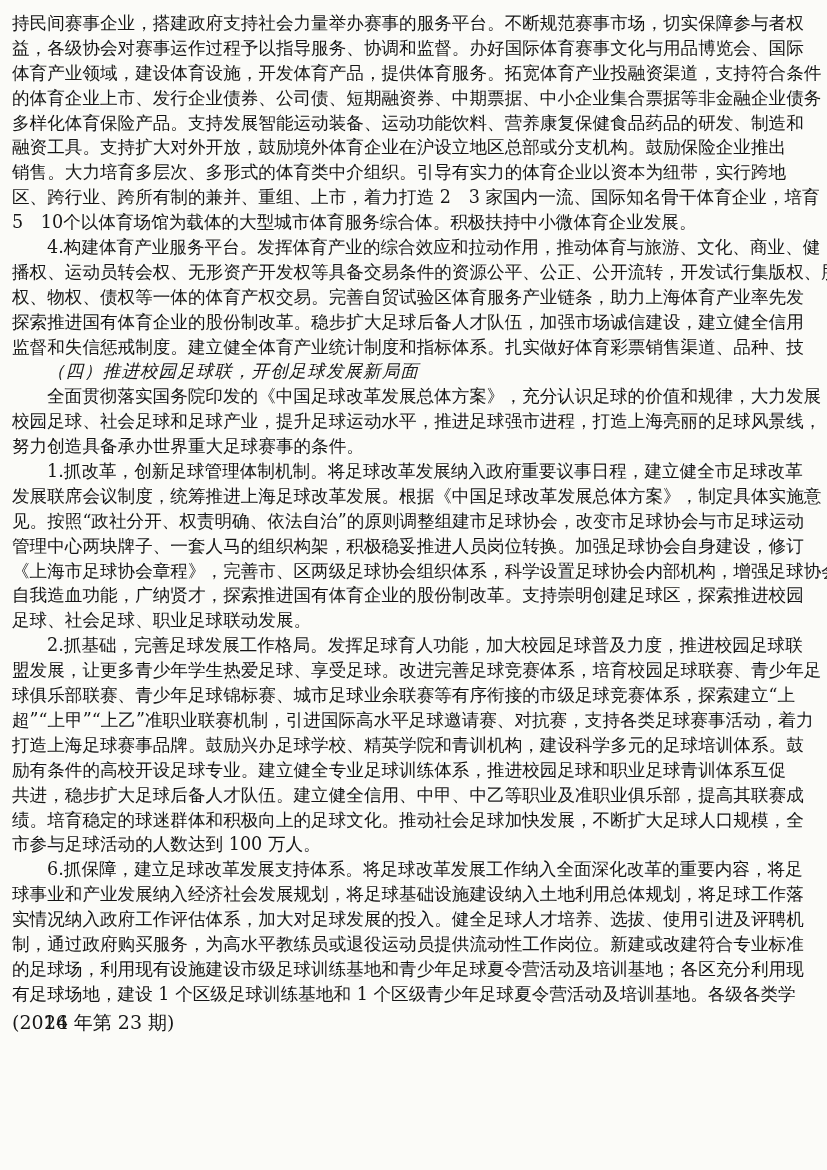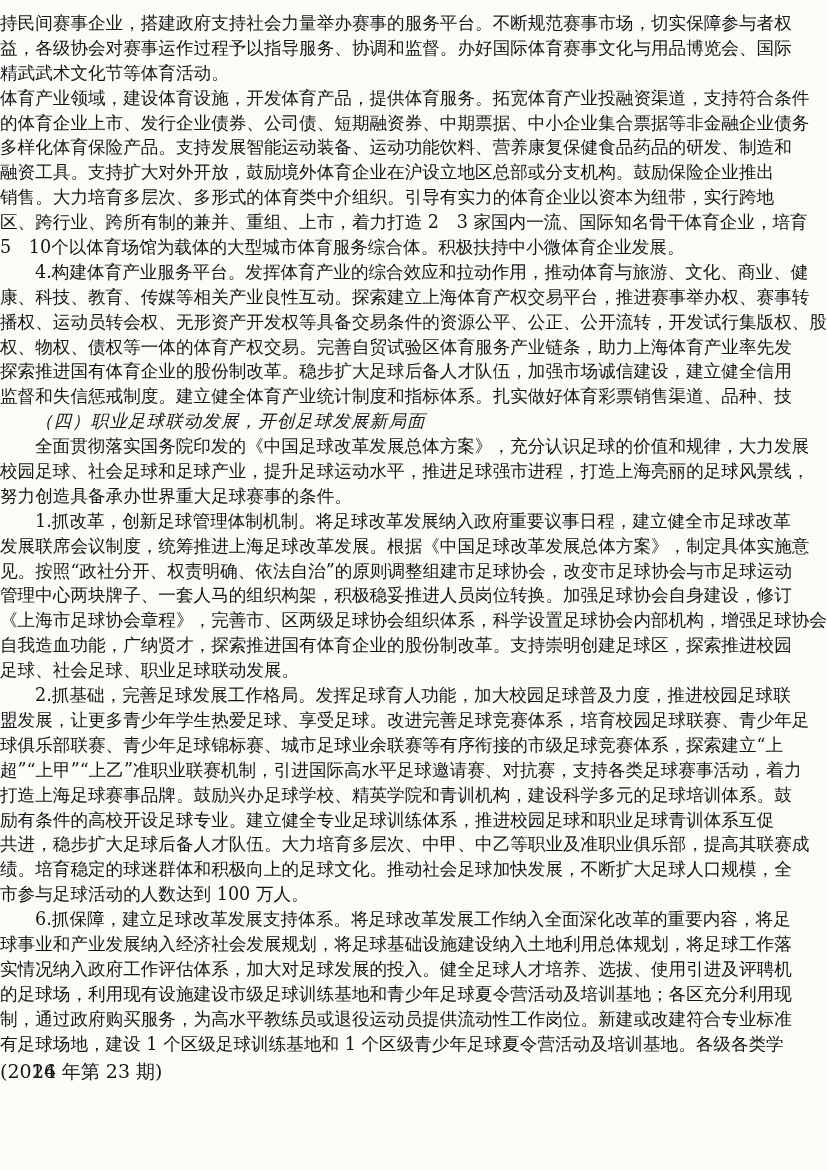--- a/index.html
+++ b/index.html
@@ -7,21 +7,21 @@
     padding: 0;
     background: #e8e8e6;
   }
   .page {
     position: relative;
     width: 827px;
     height: 1170px;
     margin: 0;
     background: #fbfbf8;
     box-sizing: border-box;
-    padding: 11px 15px 0 0;
+    padding: 11px 15px 0 12px;
     font-family: "DejaVu Serif", "Liberation Serif", serif;
     color: #161616;
     overflow: hidden;
   }
   .doc-body .line {
     height: 24.9px;
     line-height: 24.9px;
     font-size: 17.6px;
     white-space: nowrap;
     letter-spacing: 0px;
@@ -50,58 +50,56 @@
     width: 100%;
   }
 </style>
 </head>
 <body>
 
 <div class="page">
   <div class="doc-body">
       <div class="line">持民间赛事企业，搭建政府支持社会力量举办赛事的服务平台。不断规范赛事市场，切实保障参与者权</div>
       <div class="line">益，各级协会对赛事运作过程予以指导服务、协调和监督。办好国际体育赛事文化与用品博览会、国际</div>
-      <div class="line">精武武术文化节等体育活动。</div>
       <div class="line">体育产业领域，建设体育设施，开发体育产品，提供体育服务。拓宽体育产业投融资渠道，支持符合条件</div>
       <div class="line">的体育企业上市、发行企业债券、公司债、短期融资券、中期票据、中小企业集合票据等非金融企业债务</div>
       <div class="line">多样化体育保险产品。支持发展智能运动装备、运动功能饮料、营养康复保健食品药品的研发、制造和</div>
       <div class="line">融资工具。支持扩大对外开放，鼓励境外体育企业在沪设立地区总部或分支机构。鼓励保险企业推出</div>
       <div class="line">销售。大力培育多层次、多形式的体育类中介组织。引导有实力的体育企业以资本为纽带，实行跨地</div>
       <div class="line">区、跨行业、跨所有制的兼并、重组、上市，着力打造 2　3 家国内一流、国际知名骨干体育企业，培育</div>
       <div class="line">5　10个以体育场馆为载体的大型城市体育服务综合体。积极扶持中小微体育企业发展。</div>
       <div class="line indent">4.构建体育产业服务平台。发挥体育产业的综合效应和拉动作用，推动体育与旅游、文化、商业、健</div>
-      <div class="line">康、科技、教育、传媒等相关产业良性互动。探索建立上海体育产权交易平台，推进赛事举办权、赛事转</div>
       <div class="line">播权、运动员转会权、无形资产开发权等具备交易条件的资源公平、公正、公开流转，开发试行集版权、股</div>
       <div class="line">权、物权、债权等一体的体育产权交易。完善自贸试验区体育服务产业链条，助力上海体育产业率先发</div>
       <div class="line">探索推进国有体育企业的股份制改革。稳步扩大足球后备人才队伍，加强市场诚信建设，建立健全信用</div>
       <div class="line">监督和失信惩戒制度。建立健全体育产业统计制度和指标体系。扎实做好体育彩票销售渠道、品种、技</div>
-      <div class="line indent kai">（四）职业足球联动发展，开创足球发展新局面</div>
+      <div class="line indent kai">（四）推进校园足球联，开创足球发展新局面</div>
       <div class="line indent">全面贯彻落实国务院印发的《中国足球改革发展总体方案》，充分认识足球的价值和规律，大力发展</div>
       <div class="line">校园足球、社会足球和足球产业，提升足球运动水平，推进足球强市进程，打造上海亮丽的足球风景线，</div>
       <div class="line">努力创造具备承办世界重大足球赛事的条件。</div>
       <div class="line indent">1.抓改革，创新足球管理体制机制。将足球改革发展纳入政府重要议事日程，建立健全市足球改革</div>
       <div class="line">发展联席会议制度，统筹推进上海足球改革发展。根据《中国足球改革发展总体方案》，制定具体实施意</div>
       <div class="line">见。按照“政社分开、权责明确、依法自治”的原则调整组建市足球协会，改变市足球协会与市足球运动</div>
       <div class="line">管理中心两块牌子、一套人马的组织构架，积极稳妥推进人员岗位转换。加强足球协会自身建设，修订</div>
       <div class="line">《上海市足球协会章程》，完善市、区两级足球协会组织体系，科学设置足球协会内部机构，增强足球协会</div>
       <div class="line">自我造血功能，广纳贤才，探索推进国有体育企业的股份制改革。支持崇明创建足球区，探索推进校园</div>
       <div class="line">足球、社会足球、职业足球联动发展。</div>
       <div class="line indent">2.抓基础，完善足球发展工作格局。发挥足球育人功能，加大校园足球普及力度，推进校园足球联</div>
       <div class="line">盟发展，让更多青少年学生热爱足球、享受足球。改进完善足球竞赛体系，培育校园足球联赛、青少年足</div>
       <div class="line">球俱乐部联赛、青少年足球锦标赛、城市足球业余联赛等有序衔接的市级足球竞赛体系，探索建立“上</div>
       <div class="line">超”“上甲”“上乙”准职业联赛机制，引进国际高水平足球邀请赛、对抗赛，支持各类足球赛事活动，着力</div>
       <div class="line">打造上海足球赛事品牌。鼓励兴办足球学校、精英学院和青训机构，建设科学多元的足球培训体系。鼓</div>
       <div class="line">励有条件的高校开设足球专业。建立健全专业足球训练体系，推进校园足球和职业足球青训体系互促</div>
-      <div class="line">共进，稳步扩大足球后备人才队伍。大力培育多层次、中甲、中乙等职业及准职业俱乐部，提高其联赛成</div>
+      <div class="line">共进，稳步扩大足球后备人才队伍。建立健全信用、中甲、中乙等职业及准职业俱乐部，提高其联赛成</div>
       <div class="line">绩。培育稳定的球迷群体和积极向上的足球文化。推动社会足球加快发展，不断扩大足球人口规模，全</div>
       <div class="line">市参与足球活动的人数达到 100 万人。</div>
       <div class="line indent">6.抓保障，建立足球改革发展支持体系。将足球改革发展工作纳入全面深化改革的重要内容，将足</div>
       <div class="line">球事业和产业发展纳入经济社会发展规划，将足球基础设施建设纳入土地利用总体规划，将足球工作落</div>
       <div class="line">实情况纳入政府工作评估体系，加大对足球发展的投入。健全足球人才培养、选拔、使用引进及评聘机</div>
+      <div class="line">制，通过政府购买服务，为高水平教练员或退役运动员提供流动性工作岗位。新建或改建符合专业标准</div>
       <div class="line">的足球场，利用现有设施建设市级足球训练基地和青少年足球夏令营活动及培训基地；各区充分利用现</div>
-      <div class="line">制，通过政府购买服务，为高水平教练员或退役运动员提供流动性工作岗位。新建或改建符合专业标准</div>
       <div class="line">有足球场地，建设 1 个区级足球训练基地和 1 个区级青少年足球夏令营活动及培训基地。各级各类学</div>
     </div>
   <div class="footer">
     <span class="page-num">24</span>
     <span class="issue">(2016 年第 23 期)</span>
   </div>
 </div>
 
 </body></html>

